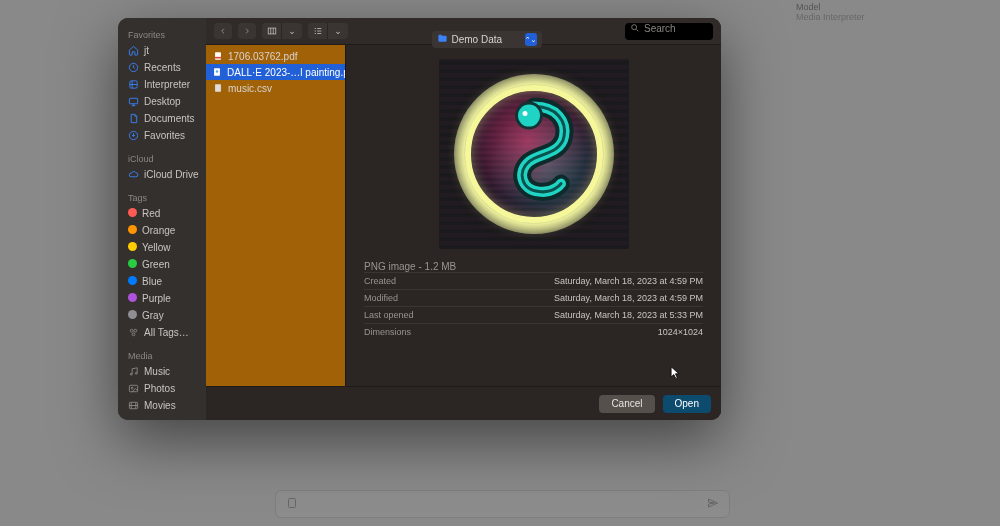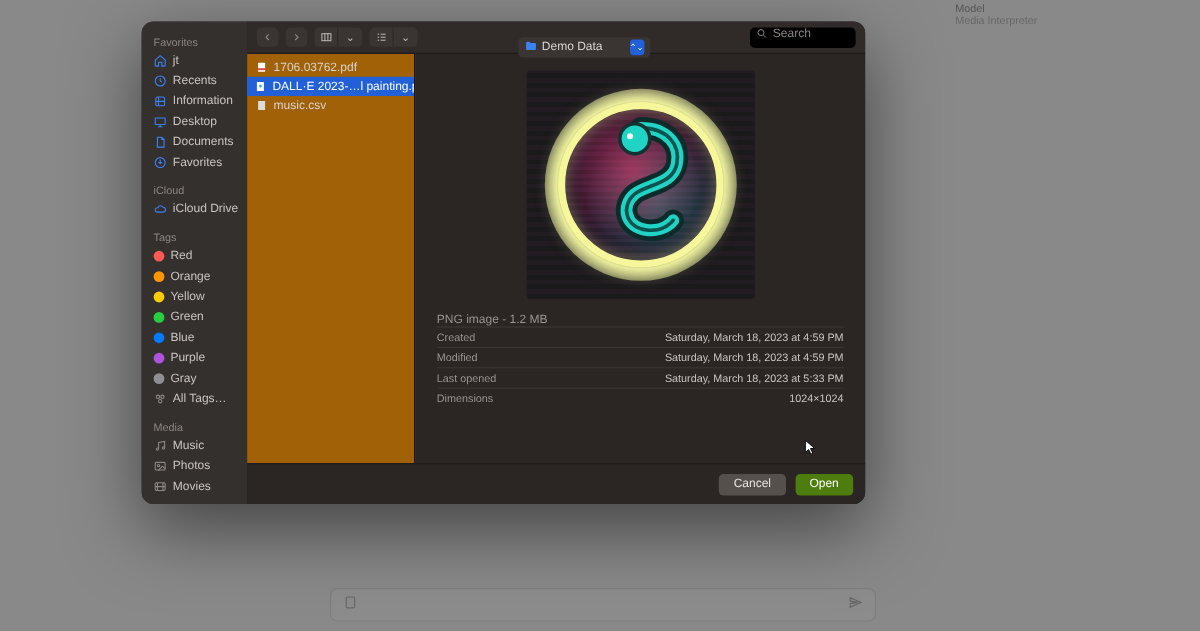--- a/index.html
+++ b/index.html
@@ -7,21 +7,21 @@
 .backdrop-overlay { position: absolute; inset: 0; background: rgba(0,0,0,.45); }
 .bg-top { position:absolute; top:0; left:0; right:0; height:20px; display:flex; justify-content:flex-end; }
 .bg-top-box { width:210px; font-size:9px; color:#999; padding:2px 6px; }
 .bg-bottom-input { position:absolute; left:275px; right:270px; bottom:8px; height:28px; border:1px solid #e5e5e5; border-radius:6px; background:#fff; display:flex; align-items:center; padding:0 10px; color:#bbb; }
 .bg-bottom-input .send { margin-left:auto; }
 
 .dialog { position:absolute; left:118px; top:18px; width:603px; height:402px; background:#2b2624; border-radius:10px; box-shadow:0 20px 60px rgba(0,0,0,.5); display:flex; overflow:hidden; }
 
 .sidebar { width:88px; background:#34302e; padding:8px 0; font-size:10px; color:#c9c4c1; overflow:hidden; }
 .sidebar .section-header { font-size:9px; color:#8d8681; padding:4px 10px 2px; }
-.side-item { display:flex; align-items:center; gap:5px; padding:3px 10px; cursor:default; white-space:nowrap; }
+.side-item { display:flex; align-items:flex-start; gap:5px; padding:3px 10px; cursor:default; white-space:nowrap; }
 .side-item .ic { width:11px; height:11px; display:flex; align-items:center; justify-content:center; color:#3a82f7; }
 .side-item .ic svg { width:11px; height:11px; }
 .tag-dot { width:9px; height:9px; border-radius:50%; }
 .tag-all { width:11px; height:11px; }
 
 .main { flex:1; display:flex; flex-direction:column; background:#2b2624; }
 .toolbar { height:27px; display:flex; align-items:center; padding:0 8px; gap:6px; background:#302b29; border-bottom:1px solid #1f1b19; }
 .navbtn { width:18px; height:16px; background:#3a3533; border-radius:4px; display:flex; align-items:center; justify-content:center; color:#8a8482; font-size:9px; }
 .viewseg { display:flex; }
 .viewseg .seg { width:20px; height:16px; background:#3a3533; display:flex; align-items:center; justify-content:center; color:#c0bab6; font-size:9px; border-right:1px solid #2b2624; }
@@ -47,21 +47,21 @@
 .info-header { font-size:10px; font-weight:600; margin-top:6px; display:flex; align-items:center; }
 .info-header .showmore { margin-left:auto; font-size:9px; color:#3a82f7; font-weight:400; cursor:pointer; }
 .info-row { display:flex; font-size:9px; color:#9a938e; padding:3px 0; border-top:1px solid #3a3432; }
 .info-row:first-of-type { border-top:1px solid #3a3432; margin-top:3px; }
 .info-row .k { flex:0 0 auto; }
 .info-row .v { margin-left:auto; color:#c9c4c1; }
 
 .footer { height:34px; border-top:1px solid #1f1b19; display:flex; align-items:center; justify-content:flex-end; gap:8px; padding:0 10px; background:#2b2624; }
 .btn { height:18px; padding:0 12px; border-radius:4px; font-size:10px; display:flex; align-items:center; justify-content:flex-start; }
 .btn.cancel { background:#56504c; color:#e8e4e0; }
-.btn.open { background:#4d7c0f; color:#fff; }
+.btn.open { background:#0c4a6e; color:#fff; }
 
 .cursor { position:absolute; left:670px; top:366px; width:10px; height:14px; pointer-events:none; }
 
 
 .thumb .bg-stripes { position:absolute; inset:0; background:
   repeating-linear-gradient(0deg, #1a1a1c 0 4px, #221c22 4px 8px);
 }
 .thumb .glow { position:absolute; left:50%; top:50%; width:160px; height:160px; transform:translate(-50%,-50%); border-radius:50%;
   background: radial-gradient(circle, rgba(255,255,180,.0) 55%, rgba(250,255,170,.9) 62%, rgba(250,255,170,0) 80%); }
 .thumb .ring { position:absolute; left:50%; top:50%; width:138px; height:138px; transform:translate(-50%,-50%); border-radius:50%;
@@ -119,21 +119,21 @@
         </span>
       <span>Recents</span>
     </div>
     <div class="side-item">
       <span class="ic">
           <svg viewBox="0 0 24 24" fill="none" stroke="currentColor" stroke-width="2">
             <rect x="4" y="4" width="16" height="16" rx="3"></rect>
             <path d="M9 4v16M4 12h16"></path>
           </svg>
         </span>
-      <span>Information</span>
+      <span>Interpreter</span>
     </div>
     <div class="side-item">
       <span class="ic">
           <svg viewBox="0 0 24 24" fill="none" stroke="currentColor" stroke-width="2">
             <rect x="3" y="5" width="18" height="12" rx="1"></rect>
             <path d="M8 21h8M12 17v4"></path>
           </svg>
         </span>
       <span>Desktop</span>
     </div>

